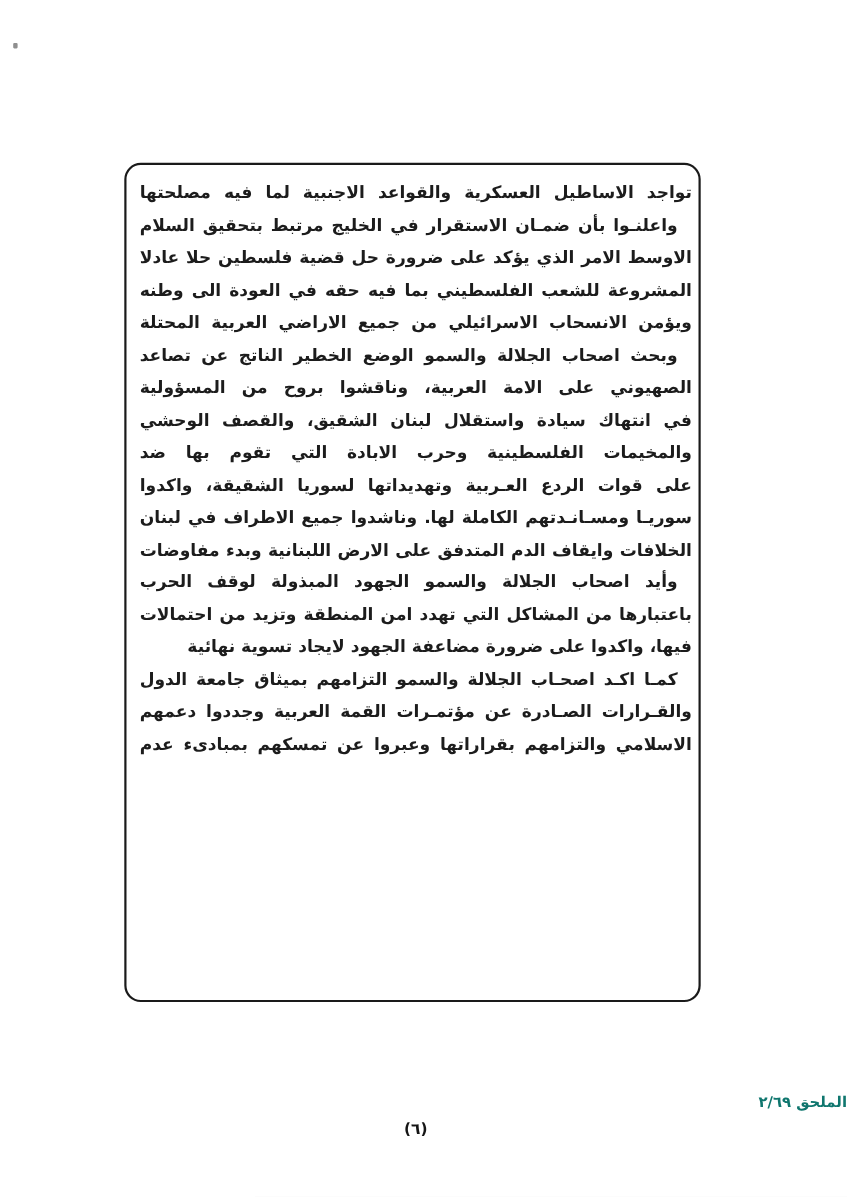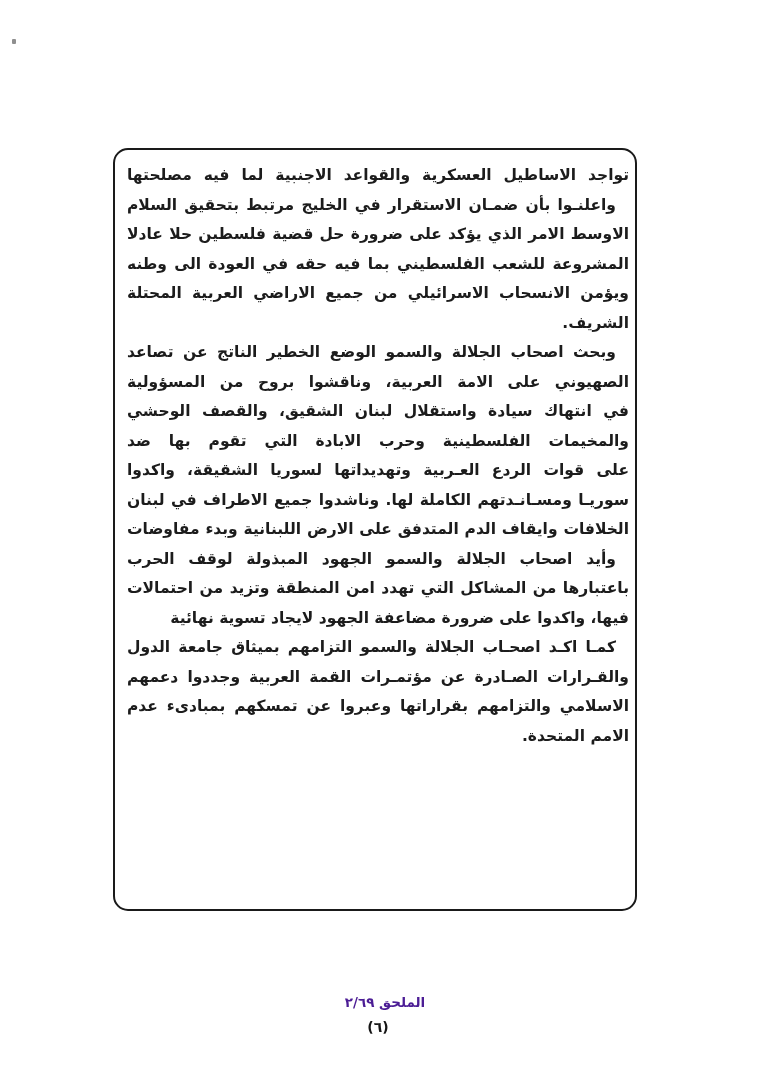--- a/index.html
+++ b/index.html
@@ -54,25 +54,25 @@
   .line.end {
     text-align: right;
     text-align-last: right;
   }
   .line.indent { padding-right: 13px; }
   .footer-annex {
     position: absolute;
     left: 0;
     top: 994px;
     width: 770px;
-    text-align: center;
+    text-align: right;
     direction: rtl;
     font-size: 13.5px;
     font-weight: 700;
-    color: #4c1d95;
+    color: #0f766e;
   }
   .footer-pagenum {
     position: absolute;
     left: 0;
     top: 1019px;
     width: 756px; 
     text-align: center;
     direction: rtl;
     font-size: 14px;
     font-weight: 700;
@@ -86,35 +86,33 @@
 
   <div class="scan-speck"></div>
 
   <div class="text-frame">
     <div class="doc-body">
         <div class="line fill">تواجد الاساطيل العسكرية والقواعد الاجنبية لما فيه مصلحتها ومصلحة العالم.</div>
         <div class="line fill indent">واعلنـوا بأن ضمـان الاستقرار في الخليج مرتبط بتحقيق السلام في الشرق</div>
         <div class="line fill">الاوسط الامر الذي يؤكد على ضرورة حل قضية فلسطين حلا عادلا يؤمن الحقوق</div>
         <div class="line fill">المشروعة للشعب الفلسطيني بما فيه حقه في العودة الى وطنه واقامة دولته المستقلة،</div>
         <div class="line fill">ويؤمن الانسحاب الاسرائيلي من جميع الاراضي العربية المحتلة وفي طليعتها القدس</div>
-        <div class="line end">الشريف.</div>
         <div class="line fill indent">وبحث اصحاب الجلالة والسمو الوضع الخطير الناتج عن تصاعد العدوان</div>
         <div class="line fill">الصهيوني على الامة العربية، وناقشوا بروح من المسؤولية القومية، تمادي اسرائيل</div>
         <div class="line fill">في انتهاك سيادة واستقلال لبنان الشقيق، والقصف الوحشي للمدن والقرى اللبنانية</div>
         <div class="line fill">والمخيمات الفلسطينية وحرب الابادة التي تقوم بها ضد الفلسطينيين، واعتداءاتها</div>
         <div class="line fill">على قوات الردع العـربية وتهديداتها لسوريا الشقيقة، واكدوا وقوفهم الى جانب</div>
         <div class="line fill">سوريـا ومسـانـدتهم الكاملة لها. وناشدوا جميع الاطراف في لبنان بضرورة نبذ</div>
         <div class="line fill">الخلافات وايقاف الدم المتدفق على الارض اللبنانية وبدء مفاوضات الوفاق في اطار</div>
         <div class="line fill indent">وأيد اصحاب الجلالة والسمو الجهود المبذولة لوقف الحرب العراقية الايرانية،</div>
         <div class="line fill">باعتبارها من المشاكل التي تهدد امن المنطقة وتزيد من احتمالات التدخل الاجنبي</div>
         <div class="line end">فيها، واكدوا على ضرورة مضاعفة الجهود لايجاد تسوية نهائية للنزاع .</div>
         <div class="line fill indent">كمـا اكـد اصحـاب الجلالة والسمو التزامهم بميثاق جامعة الدول العربية</div>
         <div class="line fill">والقـرارات الصـادرة عن مؤتمـرات القمة العربية وجددوا دعمهم لمنظمة المؤتمر</div>
         <div class="line fill">الاسلامي والتزامهم بقراراتها وعبروا عن تمسكهم بمبادىء عدم الانحياز، وميثاق</div>
-        <div class="line end">الامم المتحدة.</div>
       </div>
   </div>
 
   <div class="footer-annex">الملحق ٢/٦٩</div>
 
   <div class="footer-pagenum">(٦)</div>
 
 </div>
 
 </body></html>

